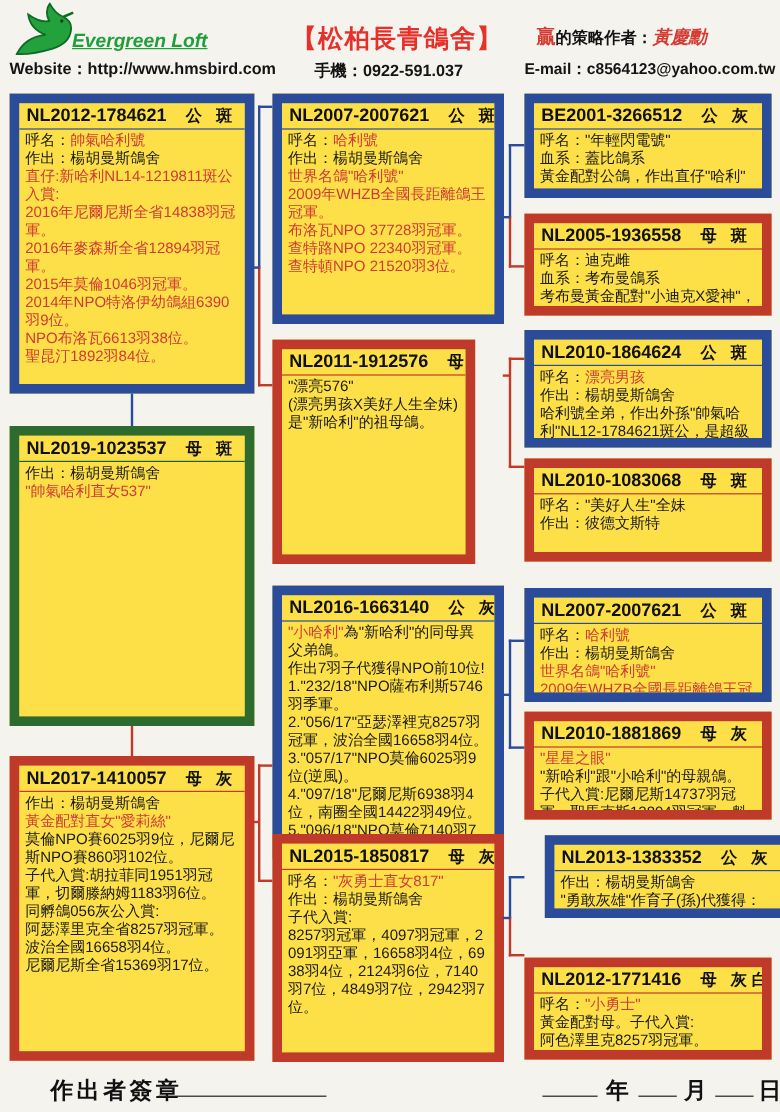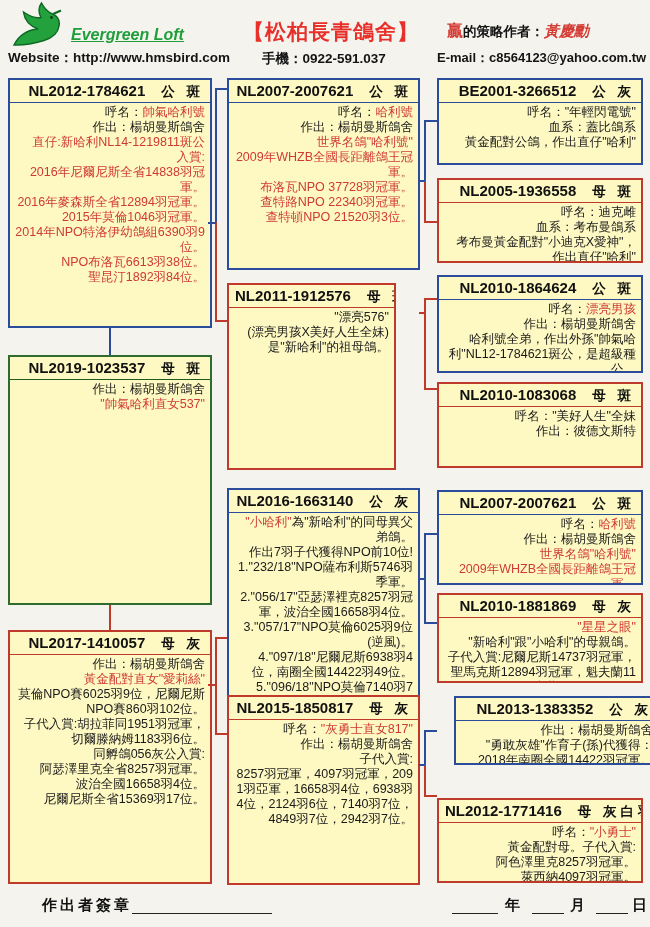--- a/index.html
+++ b/index.html
@@ -1,48 +1,48 @@
 <!DOCTYPE html>
 <html><head>
 <meta charset="utf-8">
 <style>
   html,body{margin:0;padding:0;}
   body{font-family:"Liberation Sans","DejaVu Sans",sans-serif;background:#e8e7e2;}
   #page{position:relative;width:650px;height:927px;background:#f4f3ee;overflow:hidden;margin:0 auto;}
   
   .hdr-txt{position:absolute;white-space:nowrap;}
   #logo{position:absolute;left:8px;top:2px;}
-  #evergreen{left:71px;top:26px;color:#1f9e3a;font-weight:bold;font-style:italic;font-size:16px;text-decoration:underline;}
+  #evergreen{left:60px;top:26px;color:#1f9e3a;font-weight:bold;font-style:italic;font-size:16px;text-decoration:underline;}
   #website{left:8px;top:49px;font-weight:bold;font-size:13.5px;color:#141414;}
   #main-title{left:243px;top:18px;color:#e8302a;font-weight:bold;font-size:21px;letter-spacing:1px;font-family:Liberation Mono, monospace;}
   #phone{left:262px;top:50px;font-weight:bold;font-size:13.5px;color:#141414;}
   #author-line{left:447px;top:21px;font-size:13.5px;font-weight:bold;color:#141414;}
   #author-line .win{color:#d43c34;font-size:16px;}
   #author-line .nm{color:#d43c34;font-style:italic;font-size:15px;}
   #email{left:437px;top:49px;font-weight:bold;font-size:13px;color:#141414;}
   
-  .box{position:absolute;background:#fef9c3;border:2px solid #404040;box-sizing:border-box;overflow:hidden;text-align:right;}
+  .box{position:absolute;background:#fde047;border:8px solid #404040;box-sizing:border-box;overflow:hidden;}
   .b-blue{border-color:#2b4b9b;}
   .b-red{border-color:#c03a2c;}
   .b-green{border-color:#2e6b2e;}
   .bh{padding:2px 6px 1px 6px;font-weight:bold;font-size:15px;color:#111;border-bottom:1px solid;white-space:nowrap;}
   .b-blue .bh{border-color:#2b4b9b;}
   .b-red .bh{border-color:#c03a2c;}
   .b-green .bh{border-color:#1f5c1f;}
   .bh .sex{margin-left:16px;font-size:13.5px;letter-spacing:4px;}
   .bb{padding:2px 5px;font-size:12.5px;line-height:1.2;color:#1a1a1a;}
   .ln{word-break:break-all;}
   .k{color:#1a1a1a;}
   .r{color:#cf3a36;}
   
   .cn{position:absolute;}
   .c-blue{background:#2b4b9b;}
   .c-red{background:#c03a2c;}
   
-  .ft{position:absolute;font-weight:bold;color:#111;font-size:15px;white-space:nowrap;}
+  .ft{position:absolute;font-weight:bold;color:#111;font-size:19px;white-space:nowrap;}
   .uline{position:absolute;border-bottom:1.5px solid #222;height:1px;}
 </style>
 </head>
 <body>
 
 <div id="page">
 
   <div id="logo">
     <svg width="54" height="47" viewBox="0 0 54 47">
       <path d="M6 43 C11 33 19 28 30 27 C22 24 16.5 18 15.5 10 C22 14.5 28 16.5 33 15.5 C30.5 10.5 30.5 5 33.5 1 C36 6 40 10 44.5 12 C50 14.5 52 19 51 24 C50 31 44 36 36 38.5 C26 41.5 14 43.5 6 43 Z" fill="#23a13d" stroke="#0e6b24" stroke-width="1.5"></path>

